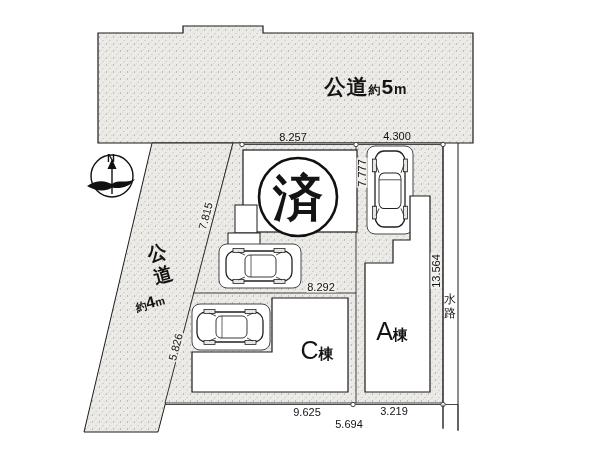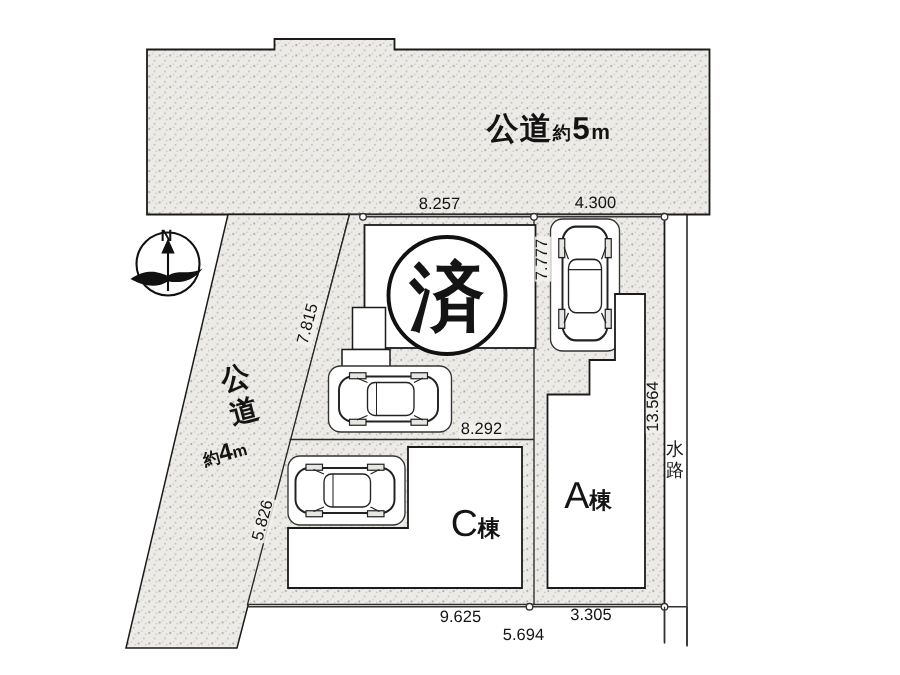--- a/index.html
+++ b/index.html
@@ -135,15 +135,15 @@
 
   <div class="lbl" style="left:293px;top:137px;">8.257</div>
   <div class="lbl" style="left:397px;top:136px;text-align:center;">4.300</div>
   <div class="lbl rot-90 halo" style="left:362px;top:173px;">7.777</div>
   <div class="lbl rot-75 halo" style="left:206px;top:216px;">7.815</div>
   <div class="lbl halo" style="left:321px;top:287px;">8.292</div>
   <div class="lbl rot-90 halo" style="left:436px;top:271px;">13.564</div>
   <div class="lbl rot-75 halo" style="left:176px;top:347px;">5.826</div>
   <div class="lbl" style="left:262px;top:412px;margin-left:45px;">9.625</div>
   <div class="lbl" style="left:349px;top:424px;">5.694</div>
-  <div class="lbl" style="left:394px;top:411px;">3.305</div>
+  <div class="lbl" style="left:394px;top:411px;">3.219</div>
 
 </div>
 
 </body></html>

